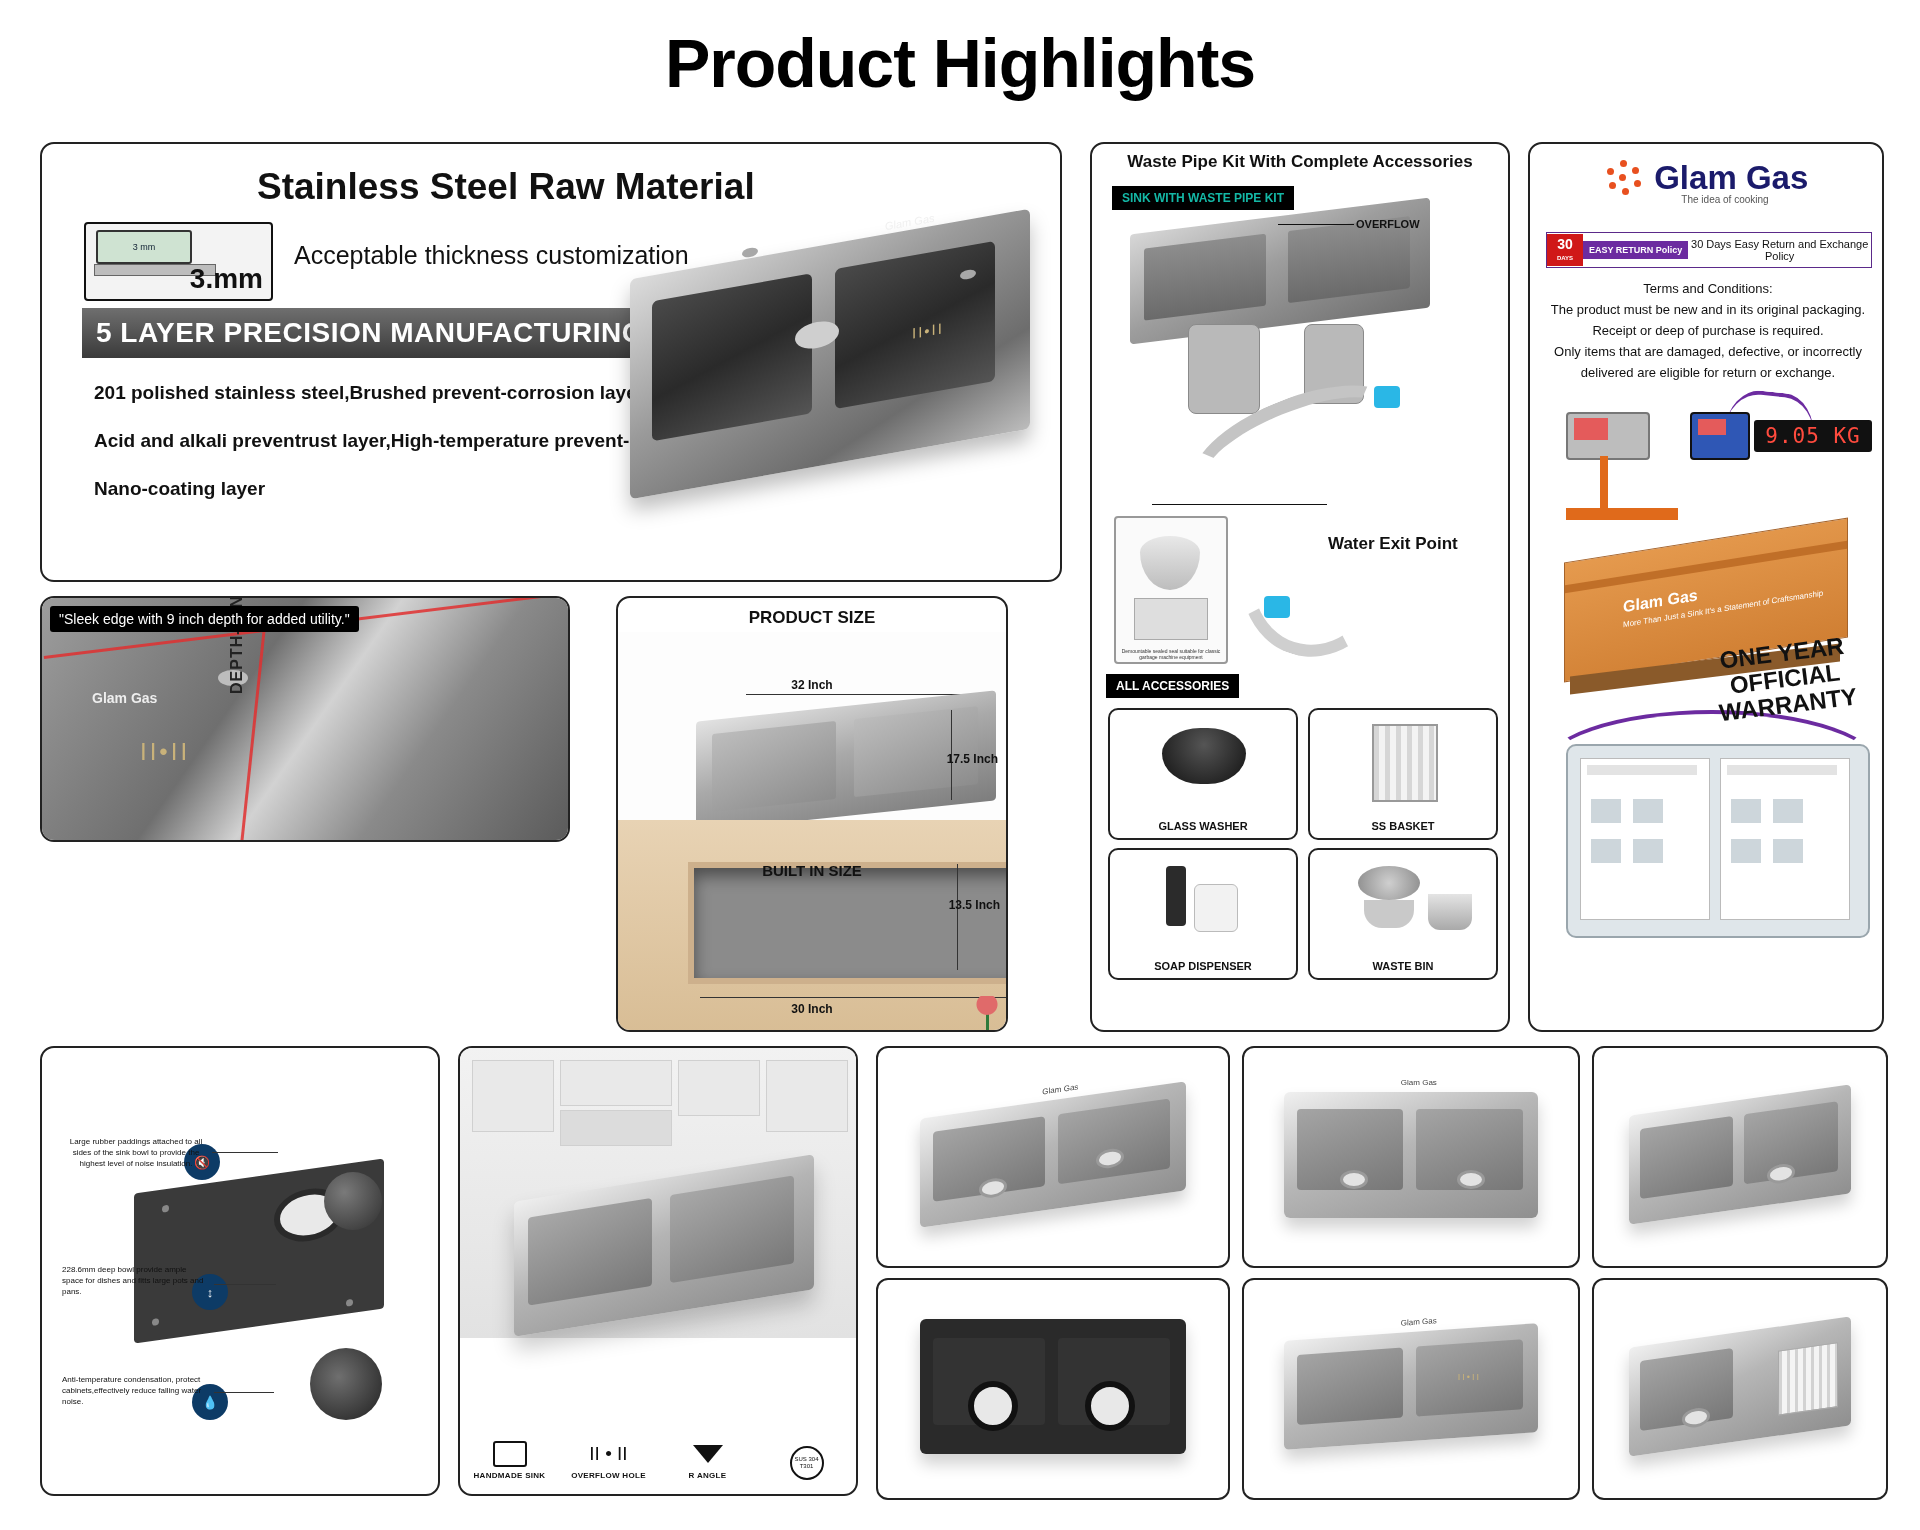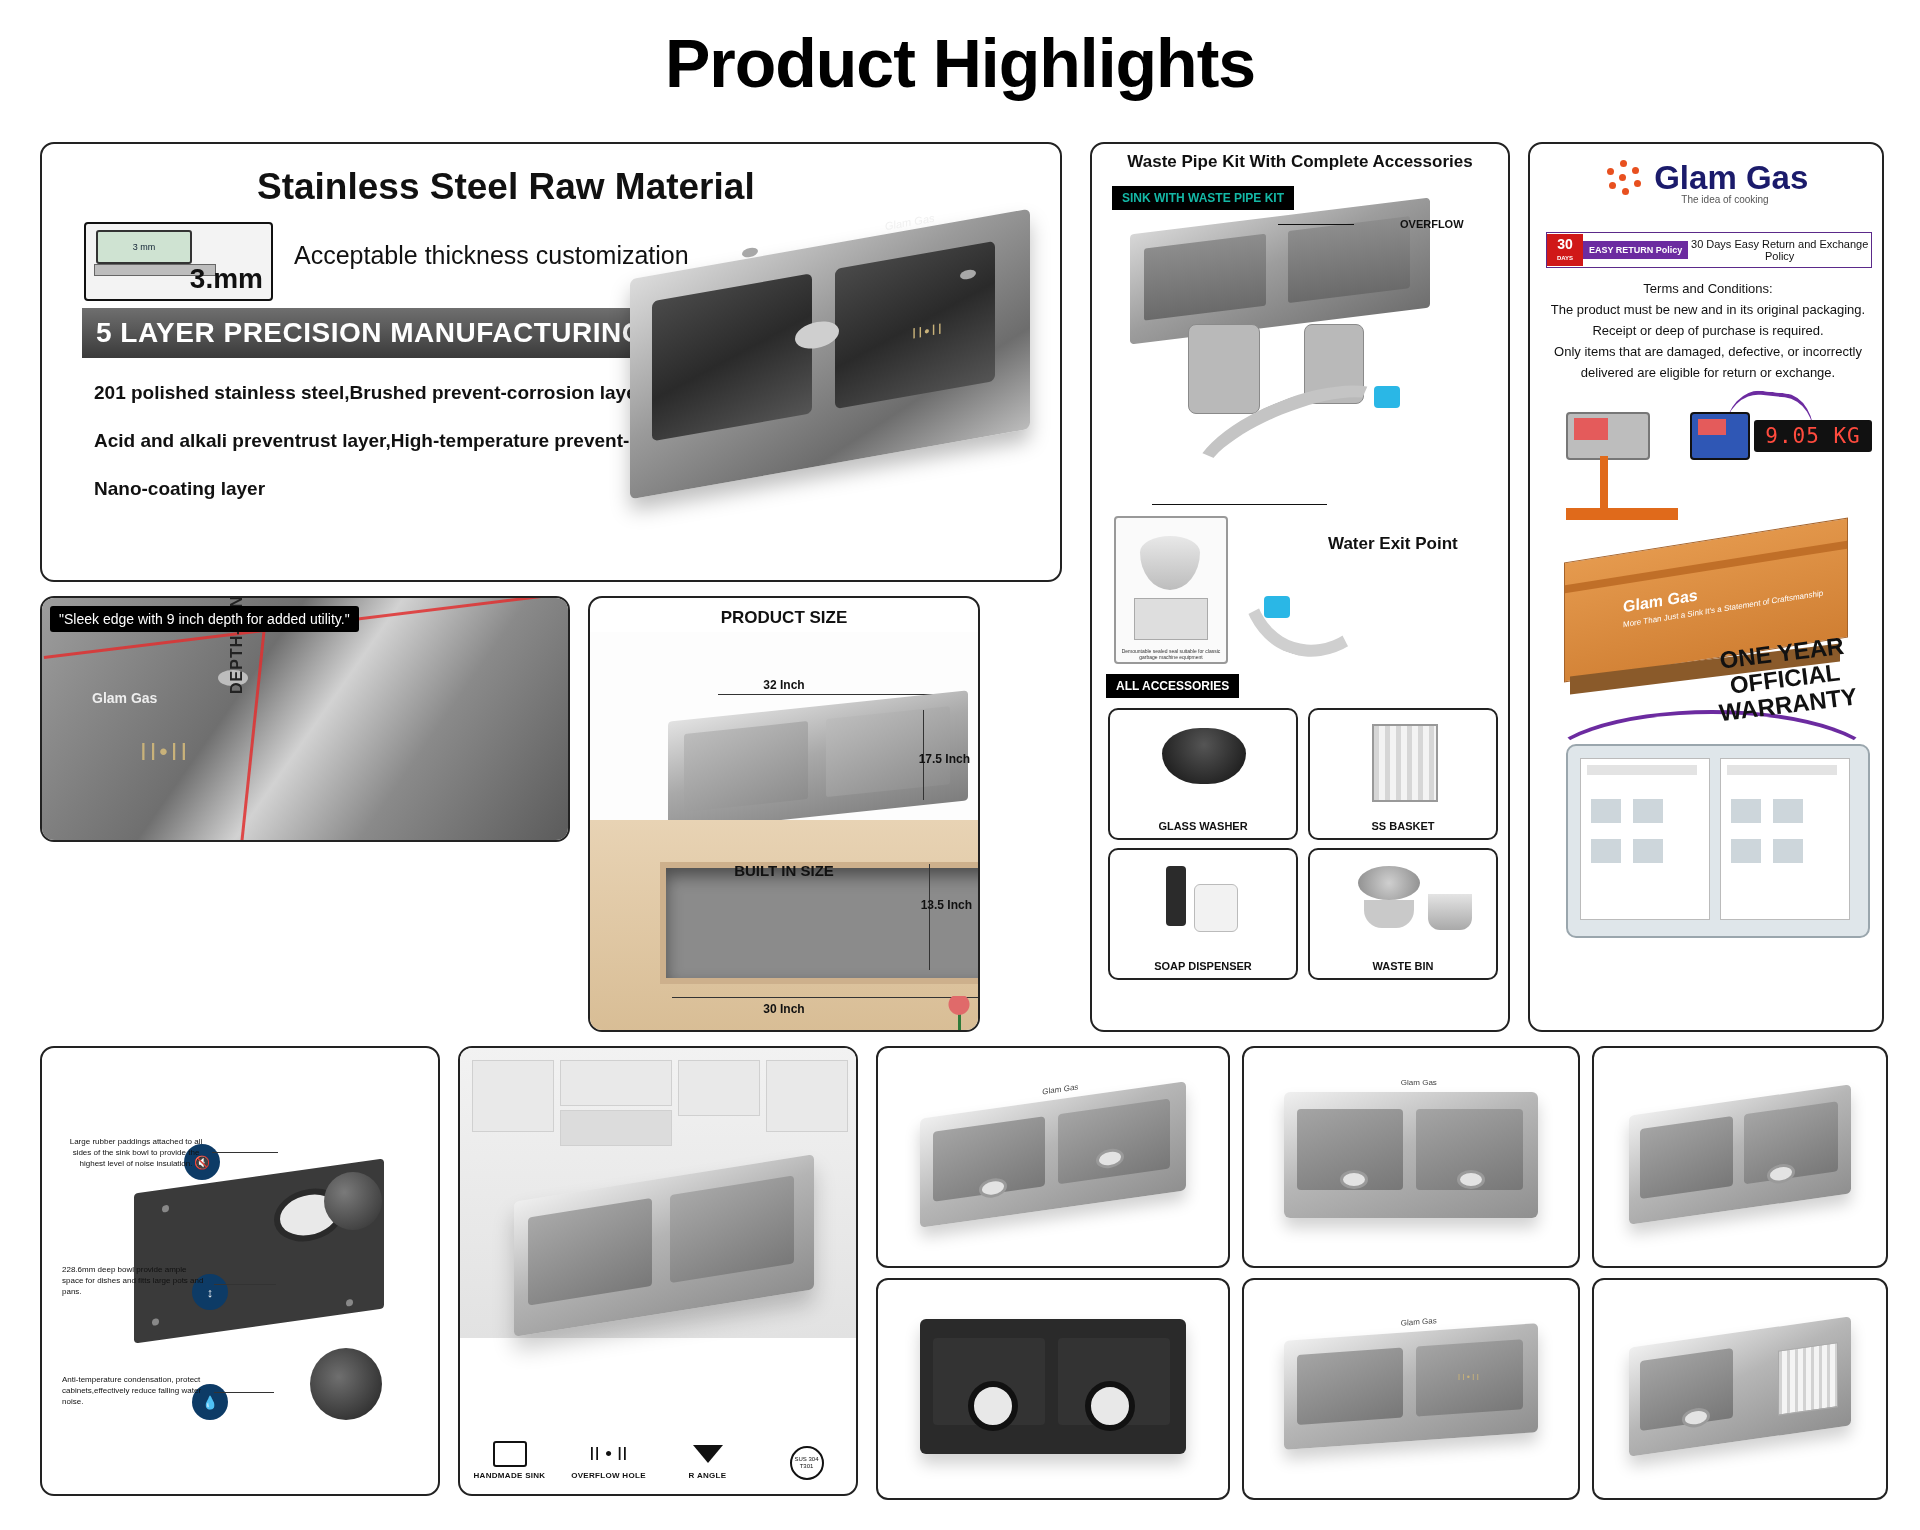--- a/index.html
+++ b/index.html
@@ -87,21 +87,21 @@
     position:absolute;left:186px;top:96px;font-size:16px;font-weight:bold;color:#222;
     transform:rotate(-90deg);transform-origin:left top;letter-spacing:1px;
   }
   .b-logo{position:absolute;left:50px;top:92px;font-size:14px;color:#eee;font-weight:bold;}
   .b-oh{position:absolute;left:98px;top:140px;font-size:24px;color:#c9b27a;letter-spacing:3px;}
   .b-circle{position:absolute;left:176px;top:72px;width:30px;height:16px;border-radius:50%;background:#bdbdbd;}
   .b-red1{position:absolute;left:0;top:26px;width:100%;height:3px;background:#e03030;transform:rotate(-7deg);opacity:.85;}
   .b-red2{position:absolute;left:210px;top:20px;width:3px;height:226px;background:#e03030;transform:rotate(6deg);opacity:.85;}
 
   
-  #cardC{left:588px;top:596px;width:392px;height:436px;}
+  #cardC{left:616px;top:596px;width:392px;height:436px;}
   .c-title{position:absolute;left:0;top:10px;width:100%;text-align:center;font-size:17px;font-weight:bold;}
   .c-top{position:absolute;left:0;top:34px;width:100%;height:200px;background:#fdfdfd;}
   .c-sink{
     position:absolute;left:78px;top:74px;width:300px;height:110px;
     background:linear-gradient(170deg,#e2e2e2,#a9a9a9 45%,#7d7d7d);
     transform:skewY(-6deg);border-radius:4px;
   }
   .c-bowl{position:absolute;top:14px;width:124px;height:78px;background:linear-gradient(160deg,#bdbdbd,#8c8c8c);border-radius:3px;}
   .c-bowl.l{left:16px;}
   .c-bowl.r{left:158px;}
@@ -131,21 +131,21 @@
   .d-title{position:absolute;left:0;top:8px;width:100%;text-align:center;font-size:17px;font-weight:bold;}
   .d-tag{position:absolute;left:20px;top:42px;background:#000;color:#14b8a6;font-size:12px;font-weight:bold;padding:5px 10px;}
   .d-sink{
     position:absolute;left:38px;top:72px;width:300px;height:110px;
     background:linear-gradient(160deg,#d7d7d7,#9d9d9d 45%,#6e6e6e);
     transform:skewY(-7deg);border-radius:4px;
   }
   .d-sink .p{position:absolute;top:16px;width:122px;height:72px;background:linear-gradient(#8d8d8d,#6a6a6a);border-radius:3px;}
   .d-sink .p.l{left:14px;}
   .d-sink .p.r{left:158px;}
-  .d-overflow{position:absolute;left:264px;top:74px;font-size:11px;font-weight:bold;margin-left:44px;}
+  .d-overflow{position:absolute;left:264px;top:74px;font-size:11px;font-weight:bold;}
   .d-oline{position:absolute;left:186px;top:80px;width:76px;height:1px;background:#111;}
   .d-pipe{position:absolute;left:96px;top:180px;width:70px;height:88px;background:#b9b9b9;border-radius:8px;border:1px solid #8a8a8a;}
   .d-pipe2{position:absolute;left:212px;top:180px;width:58px;height:78px;background:#b9b9b9;border-radius:8px;border:1px solid #8a8a8a;}
   .d-hose{
     position:absolute;left:120px;top:250px;width:190px;height:200px;
     border:13px solid #c4c4c4;border-color:#c4c4c4 transparent transparent transparent;
     border-radius:50%/44px 44px 0 0;transform:rotate(-22deg);
   }
   .d-hose2{
     position:absolute;left:150px;top:330px;width:130px;height:160px;

